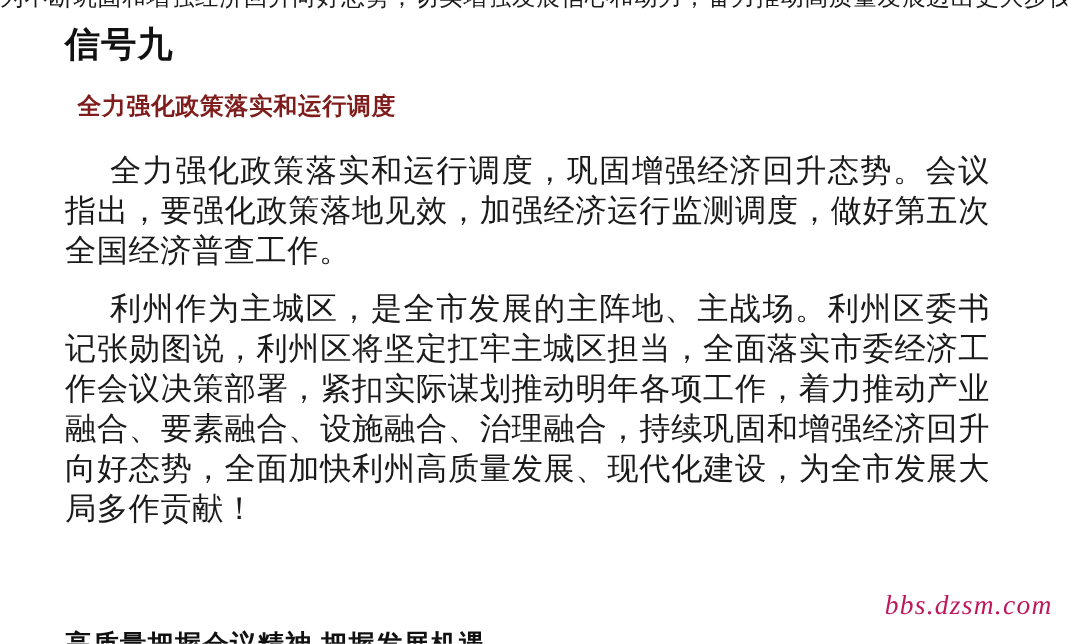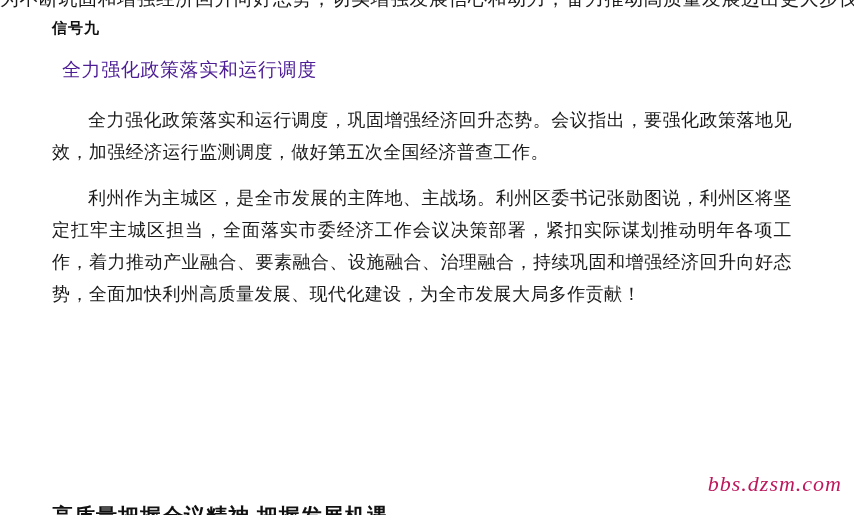--- a/index.html
+++ b/index.html
@@ -34,37 +34,37 @@
     letter-spacing: 0.5px;
     white-space: nowrap;
   }
   .content {
     position: absolute;
     top: 18px;
     left: 52px;
     width: 740px;
   }
   .heading-1 {
-    font-size: 15px;
+    font-size: 28px;
     font-weight: bold;
     color: #111111;
     letter-spacing: 1px;
     margin: 0 0 20px 0;
     line-height: 1.3;
   }
   .heading-2 {
     font-size: 19px;
-    font-weight: normal;
-    color: #4c1d95;
+    font-weight: bold;
+    color: #7f1d1d;
     letter-spacing: 0.6px;
     margin: 0 0 22px 10px;
     line-height: 1.3;
   }
   .para {
-    font-size: 18px;
+    font-size: 25px;
     color: #1a1a1a;
     line-height: 32px;
     letter-spacing: 0.4px;
     margin: 0 0 14px 0;
     text-indent: 36px;
     text-align: justify;
     text-justify: inter-ideograph;
   }
   .para.last {
     margin-bottom: 0;

